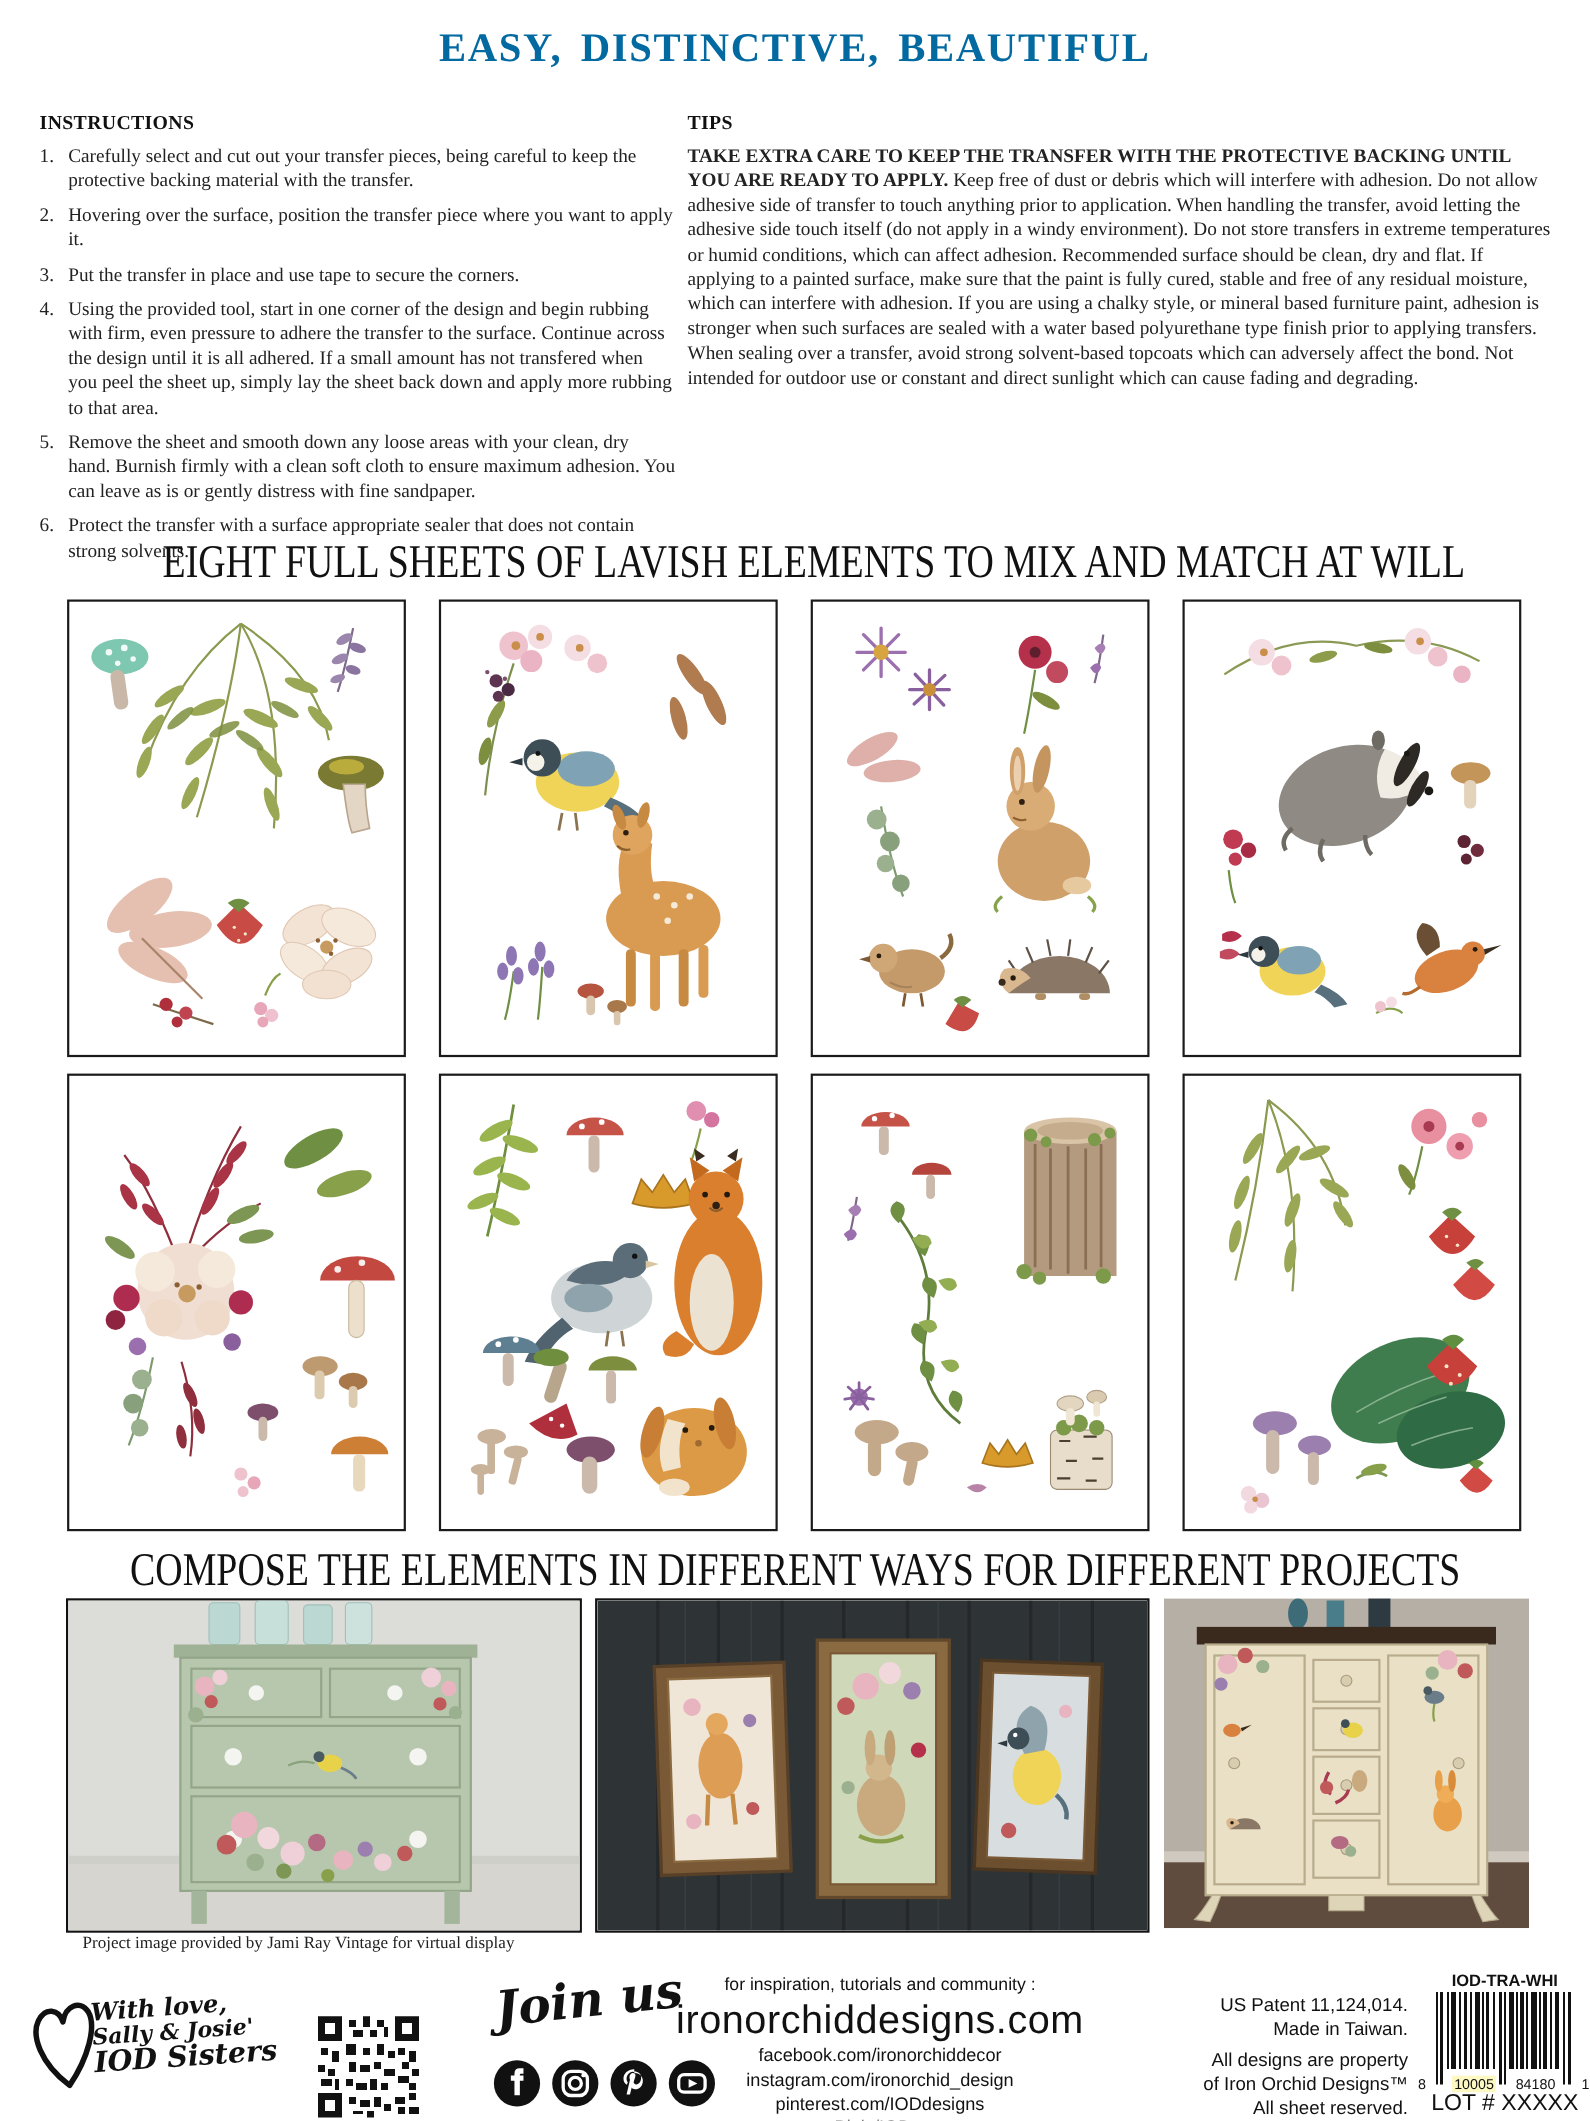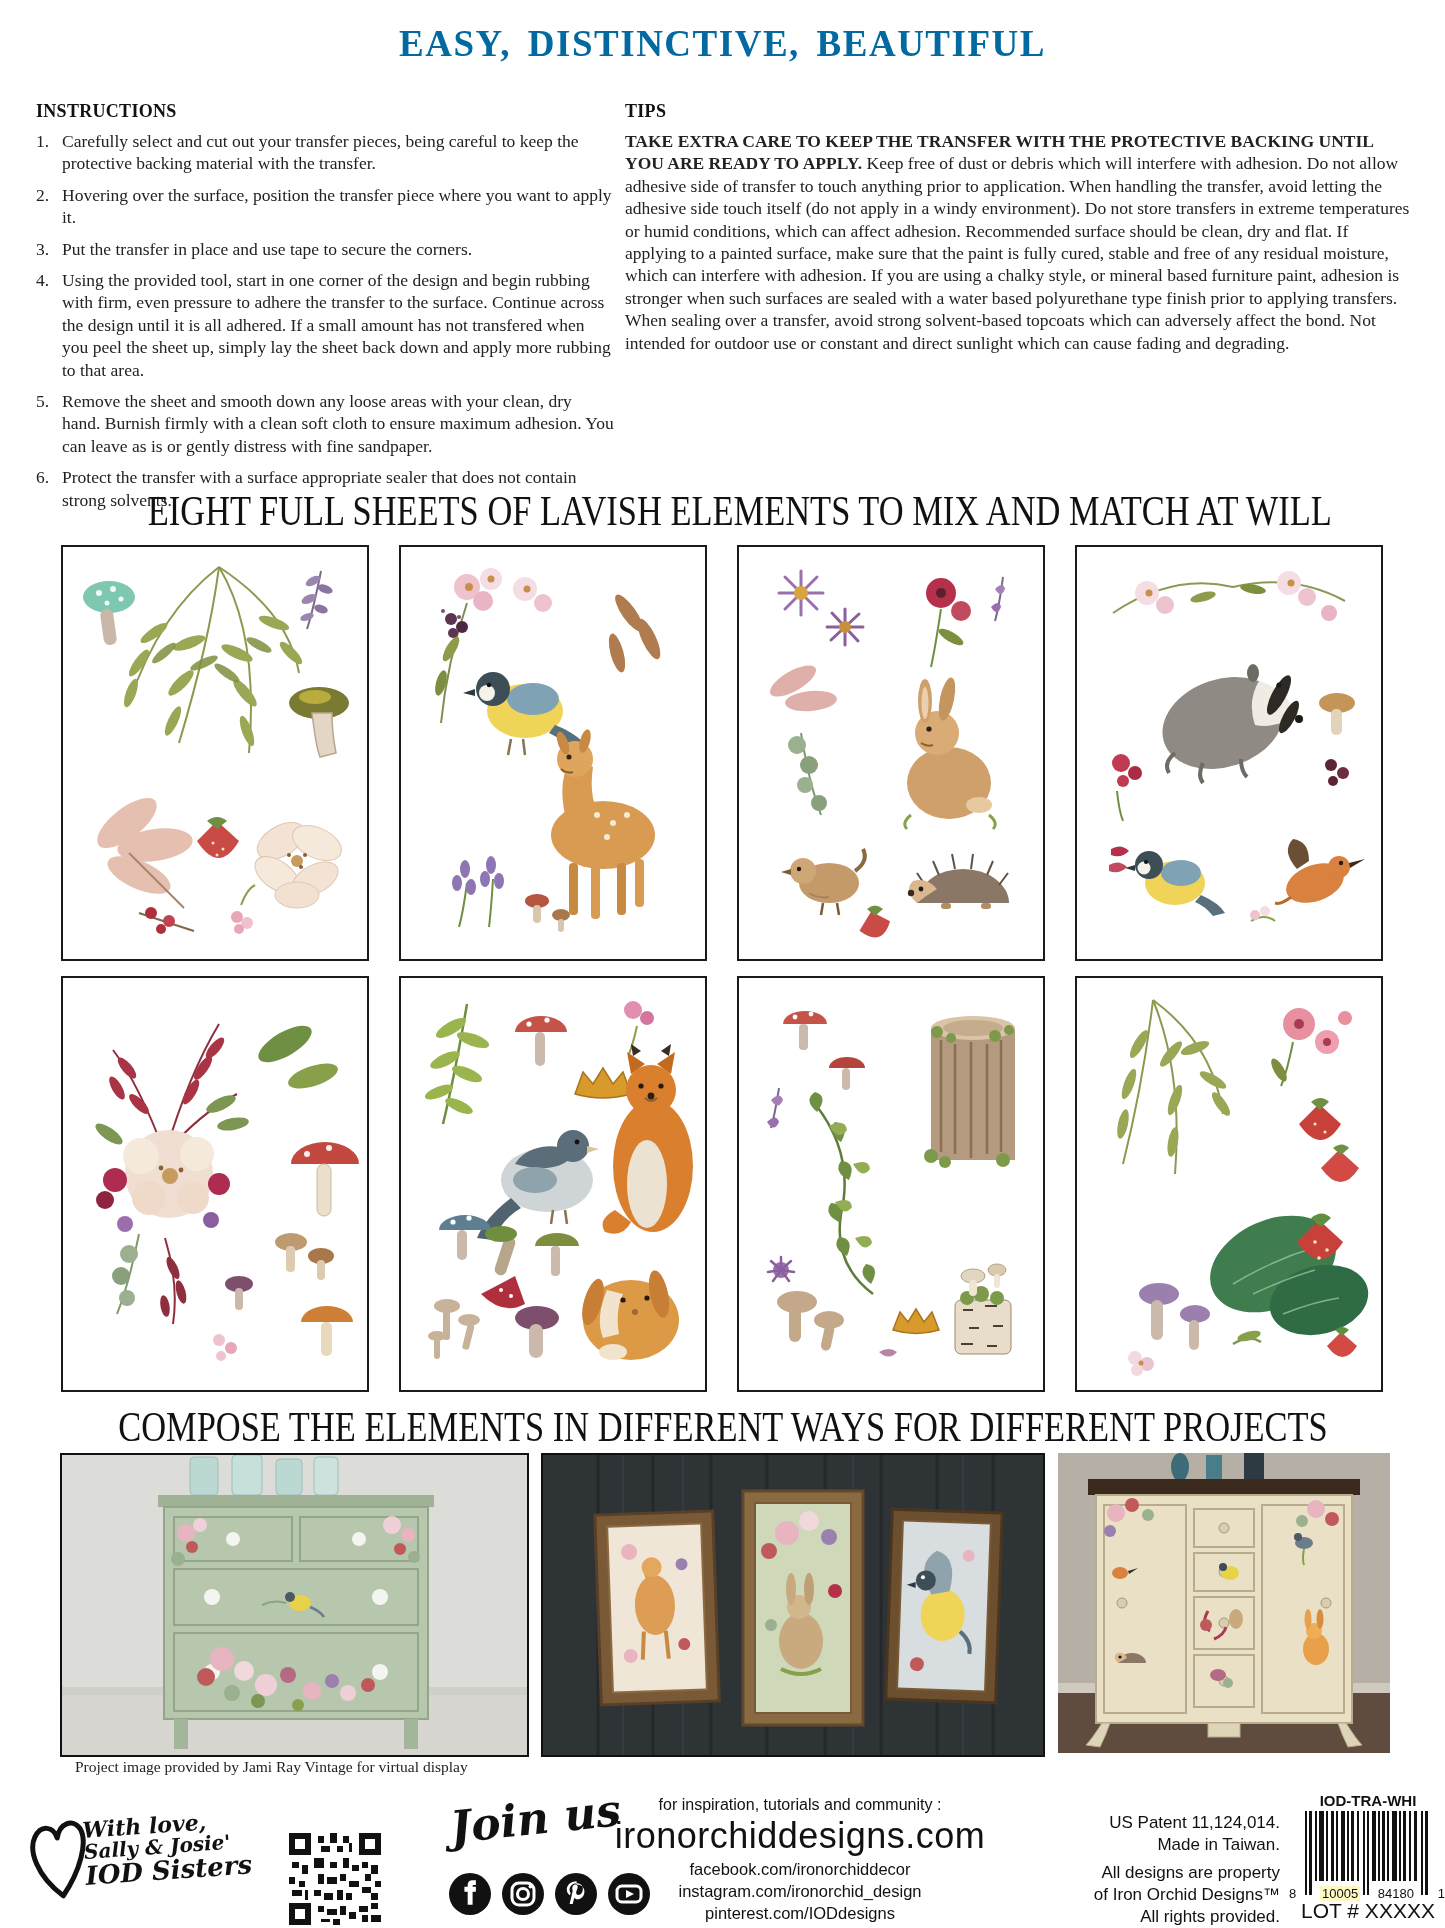--- a/index.html
+++ b/index.html
@@ -1055,21 +1055,21 @@
     <div class="lnk">pinterest.com/IODdesigns</div>
     <div class="lnk">Bit.ly/IODtv</div>
   </div>
 
   <div id="legal">
     <div>US Patent 11,124,014.</div>
     <div>Made in Taiwan.</div>
     <div class="gap"></div>
     <div>All designs are property</div>
     <div>of Iron Orchid Designs™</div>
-    <div>All rights provided.</div>
+    <div>All sheet reserved.</div>
   </div>
 
   <div id="barcode-block">
     <div class="sku">IOD-TRA-WHI</div>
     <div class="bc-row">
       <svg width="142" height="84" viewBox="0 0 142 84" shape-rendering="crispEdges">
         <g fill="#111">
           <rect x="8" y="0" width="2" height="84"></rect>
             <rect x="12" y="0" width="3" height="84"></rect>
           <rect x="18" y="0" width="2" height="70"></rect>

